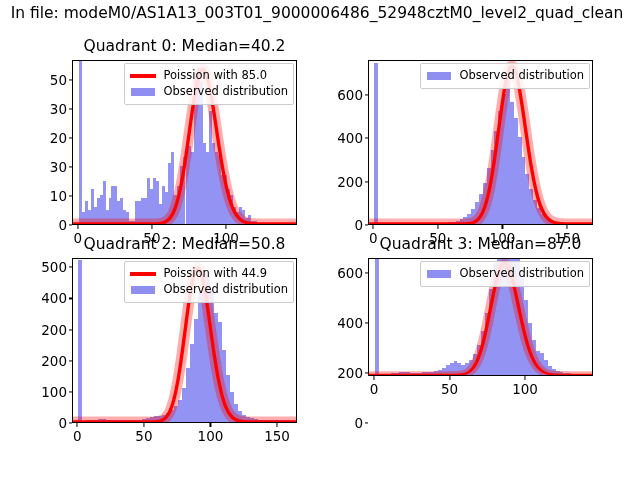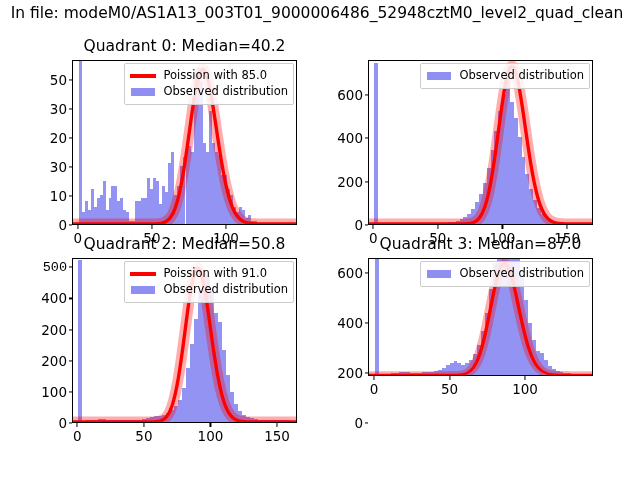--- a/index.html
+++ b/index.html
@@ -418,38 +418,38 @@
           <div class="bar" style="left: 217.012px; width: 3.99408px; height: 1.24528px;"></div>
           <svg class="curve" viewBox="0 0 225 165" width="225" height="165" preserveAspectRatio="none">
             <polyline points="0.00,165.00 0.93,165.00 1.86,165.00 2.80,165.00 3.73,165.00 4.66,165.00 5.59,165.00 6.52,165.00 7.46,165.00 8.39,165.00 9.32,165.00 10.25,165.00 11.18,165.00 12.12,165.00 13.05,165.00 13.98,165.00 14.91,165.00 15.84,165.00 16.78,165.00 17.71,165.00 18.64,165.00 19.57,165.00 20.50,165.00 21.43,165.00 22.37,165.00 23.30,165.00 24.23,165.00 25.16,165.00 26.09,165.00 27.03,165.00 27.96,165.00 28.89,165.00 29.82,165.00 30.75,165.00 31.69,165.00 32.62,165.00 33.55,165.00 34.48,165.00 35.41,165.00 36.35,165.00 37.28,165.00 38.21,165.00 39.14,165.00 40.07,165.00 41.01,165.00 41.94,165.00 42.87,165.00 43.80,165.00 44.73,165.00 45.67,165.00 46.60,165.00 47.53,165.00 48.46,165.00 49.39,165.00 50.33,165.00 51.26,165.00 52.19,165.00 53.12,165.00 54.05,165.00 54.99,165.00 55.92,165.00 56.85,165.00 57.78,165.00 58.71,165.00 59.64,165.00 60.58,165.00 61.51,165.00 62.44,165.00 63.37,165.00 64.30,165.00 65.24,165.00 66.17,165.00 67.10,165.00 68.03,165.00 68.96,165.00 69.90,165.00 70.83,165.00 71.76,165.00 72.69,165.00 73.62,164.99 74.56,164.99 75.49,164.98 76.42,164.98 77.35,164.97 78.28,164.96 79.22,164.94 80.15,164.91 81.08,164.88 82.01,164.83 82.94,164.77 83.88,164.69 84.81,164.58 85.74,164.45 86.67,164.27 87.60,164.04 88.54,163.76 89.47,163.40 90.40,162.96 91.33,162.41 92.26,161.73 93.20,160.91 94.13,159.93 95.06,158.75 95.99,157.36 96.92,155.72 97.86,153.81 98.79,151.61 99.72,149.07 100.65,146.19 101.58,142.93 102.51,139.29 103.45,135.24 104.38,130.79 105.31,125.92 106.24,120.65 107.17,114.99 108.11,108.96 109.04,102.60 109.97,95.96 110.90,89.08 111.83,82.02 112.77,74.86 113.70,67.67 114.63,60.53 115.56,53.53 116.49,46.76 117.43,40.31 118.36,34.27 119.29,28.72 120.22,23.74 121.15,19.40 122.09,15.76 123.02,12.88 123.95,10.80 124.88,9.55 125.81,9.13 126.75,9.54 127.68,10.79 128.61,12.83 129.54,15.63 130.47,19.15 131.41,23.32 132.34,28.08 133.27,33.35 134.20,39.06 135.13,45.13 136.07,51.47 137.00,58.01 137.93,64.67 138.86,71.37 139.79,78.06 140.72,84.65 141.66,91.10 142.59,97.35 143.52,103.36 144.45,109.11 145.38,114.55 146.32,119.68 147.25,124.47 148.18,128.92 149.11,133.03 150.04,136.80 150.98,140.23 151.91,143.34 152.84,146.15 153.77,148.66 154.70,150.90 155.64,152.89 156.57,154.64 157.50,156.18 158.43,157.52 159.36,158.68 160.30,159.69 161.23,160.55 162.16,161.29 163.09,161.92 164.02,162.45 164.96,162.90 165.89,163.28 166.82,163.59 167.75,163.85 168.68,164.07 169.62,164.25 170.55,164.40 171.48,164.52 172.41,164.61 173.34,164.69 174.28,164.76 175.21,164.81 176.14,164.85 177.07,164.88 178.00,164.91 178.93,164.93 179.87,164.94 180.80,164.96 181.73,164.97 182.66,164.98 183.59,164.98 184.53,164.99 185.46,164.99 186.39,164.99 187.32,164.99 188.25,165.00 189.19,165.00 190.12,165.00 191.05,165.00 191.98,165.00 192.91,165.00 193.85,165.00 194.78,165.00 195.71,165.00 196.64,165.00 197.57,165.00 198.51,165.00 199.44,165.00 200.37,165.00 201.30,165.00 202.23,165.00 203.17,165.00 204.10,165.00 205.03,165.00 205.96,165.00 206.89,165.00 207.83,165.00 208.76,165.00 209.69,165.00 210.62,165.00 211.55,165.00 212.49,165.00 213.42,165.00 214.35,165.00 215.28,165.00 216.21,165.00 217.14,165.00 218.08,165.00 219.01,165.00 219.94,165.00 220.87,165.00 221.80,165.00 222.74,165.00 223.67,165.00 224.60,165.00" fill="none" stroke="#ff0000" stroke-opacity="0.32" stroke-width="11" stroke-linecap="round"></polyline>
             <polyline points="0.00,165.00 0.93,165.00 1.86,165.00 2.80,165.00 3.73,165.00 4.66,165.00 5.59,165.00 6.52,165.00 7.46,165.00 8.39,165.00 9.32,165.00 10.25,165.00 11.18,165.00 12.12,165.00 13.05,165.00 13.98,165.00 14.91,165.00 15.84,165.00 16.78,165.00 17.71,165.00 18.64,165.00 19.57,165.00 20.50,165.00 21.43,165.00 22.37,165.00 23.30,165.00 24.23,165.00 25.16,165.00 26.09,165.00 27.03,165.00 27.96,165.00 28.89,165.00 29.82,165.00 30.75,165.00 31.69,165.00 32.62,165.00 33.55,165.00 34.48,165.00 35.41,165.00 36.35,165.00 37.28,165.00 38.21,165.00 39.14,165.00 40.07,165.00 41.01,165.00 41.94,165.00 42.87,165.00 43.80,165.00 44.73,165.00 45.67,165.00 46.60,165.00 47.53,165.00 48.46,165.00 49.39,165.00 50.33,165.00 51.26,165.00 52.19,165.00 53.12,165.00 54.05,165.00 54.99,165.00 55.92,165.00 56.85,165.00 57.78,165.00 58.71,165.00 59.64,165.00 60.58,165.00 61.51,165.00 62.44,165.00 63.37,165.00 64.30,165.00 65.24,165.00 66.17,165.00 67.10,165.00 68.03,165.00 68.96,165.00 69.90,165.00 70.83,165.00 71.76,165.00 72.69,165.00 73.62,164.99 74.56,164.99 75.49,164.98 76.42,164.98 77.35,164.97 78.28,164.96 79.22,164.94 80.15,164.91 81.08,164.88 82.01,164.83 82.94,164.77 83.88,164.69 84.81,164.58 85.74,164.45 86.67,164.27 87.60,164.04 88.54,163.76 89.47,163.40 90.40,162.96 91.33,162.41 92.26,161.73 93.20,160.91 94.13,159.93 95.06,158.75 95.99,157.36 96.92,155.72 97.86,153.81 98.79,151.61 99.72,149.07 100.65,146.19 101.58,142.93 102.51,139.29 103.45,135.24 104.38,130.79 105.31,125.92 106.24,120.65 107.17,114.99 108.11,108.96 109.04,102.60 109.97,95.96 110.90,89.08 111.83,82.02 112.77,74.86 113.70,67.67 114.63,60.53 115.56,53.53 116.49,46.76 117.43,40.31 118.36,34.27 119.29,28.72 120.22,23.74 121.15,19.40 122.09,15.76 123.02,12.88 123.95,10.80 124.88,9.55 125.81,9.13 126.75,9.54 127.68,10.79 128.61,12.83 129.54,15.63 130.47,19.15 131.41,23.32 132.34,28.08 133.27,33.35 134.20,39.06 135.13,45.13 136.07,51.47 137.00,58.01 137.93,64.67 138.86,71.37 139.79,78.06 140.72,84.65 141.66,91.10 142.59,97.35 143.52,103.36 144.45,109.11 145.38,114.55 146.32,119.68 147.25,124.47 148.18,128.92 149.11,133.03 150.04,136.80 150.98,140.23 151.91,143.34 152.84,146.15 153.77,148.66 154.70,150.90 155.64,152.89 156.57,154.64 157.50,156.18 158.43,157.52 159.36,158.68 160.30,159.69 161.23,160.55 162.16,161.29 163.09,161.92 164.02,162.45 164.96,162.90 165.89,163.28 166.82,163.59 167.75,163.85 168.68,164.07 169.62,164.25 170.55,164.40 171.48,164.52 172.41,164.61 173.34,164.69 174.28,164.76 175.21,164.81 176.14,164.85 177.07,164.88 178.00,164.91 178.93,164.93 179.87,164.94 180.80,164.96 181.73,164.97 182.66,164.98 183.59,164.98 184.53,164.99 185.46,164.99 186.39,164.99 187.32,164.99 188.25,165.00 189.19,165.00 190.12,165.00 191.05,165.00 191.98,165.00 192.91,165.00 193.85,165.00 194.78,165.00 195.71,165.00 196.64,165.00 197.57,165.00 198.51,165.00 199.44,165.00 200.37,165.00 201.30,165.00 202.23,165.00 203.17,165.00 204.10,165.00 205.03,165.00 205.96,165.00 206.89,165.00 207.83,165.00 208.76,165.00 209.69,165.00 210.62,165.00 211.55,165.00 212.49,165.00 213.42,165.00 214.35,165.00 215.28,165.00 216.21,165.00 217.14,165.00 218.08,165.00 219.01,165.00 219.94,165.00 220.87,165.00 221.80,165.00 222.74,165.00 223.67,165.00 224.60,165.00" fill="none" stroke="#ff0000" stroke-width="3.4" stroke-linecap="round"></polyline>
           </svg>
         </div>
     </div>
     <div class="legend">
       <div class="legend-row">
         <span class="legend-key line"></span>
-        <span>Poission with 91.0</span>
+        <span>Poission with 44.9</span>
       </div>
       <div class="legend-row">
         <span class="legend-key patch"></span>
         <span>Observed distribution</span>
       </div>
     </div>
   <div class="ytick-label" style="top: 165px;">0</div>
       <div class="ytick-mark" style="top: 165px;"></div>
       <div class="ytick-label" style="top: 133.868px;">100</div>
       <div class="ytick-mark" style="top: 133.868px;"></div>
       <div class="ytick-label" style="top: 102.736px;">200</div>
       <div class="ytick-mark" style="top: 102.736px;"></div>
       <div class="ytick-label" style="top: 71.6038px;">200</div>
       <div class="ytick-mark" style="top: 71.6038px;"></div>
       <div class="ytick-label" style="top: 40.4717px;">400</div>
       <div class="ytick-mark" style="top: 40.4717px;"></div>
-      <div class="ytick-label" style="top: 9.33962px; font-family: Liberation Mono, monospace;">500</div>
+      <div class="ytick-label" style="top: 9.33962px;">500</div>
       <div class="ytick-mark" style="top: 9.33962px;"></div>
       <div class="xtick-label" style="left: 5.32544px;">0</div>
       <div class="xtick-mark" style="left: 5.32544px;"></div>
       <div class="xtick-label" style="left: 71.8935px;">50</div>
       <div class="xtick-mark" style="left: 71.8935px;"></div>
       <div class="xtick-label" style="left: 138.462px;">100</div>
       <div class="xtick-mark" style="left: 138.462px;"></div>
       <div class="xtick-label" style="left: 205.03px;">150</div>
       <div class="xtick-mark" style="left: 205.03px;"></div>
     </div>

